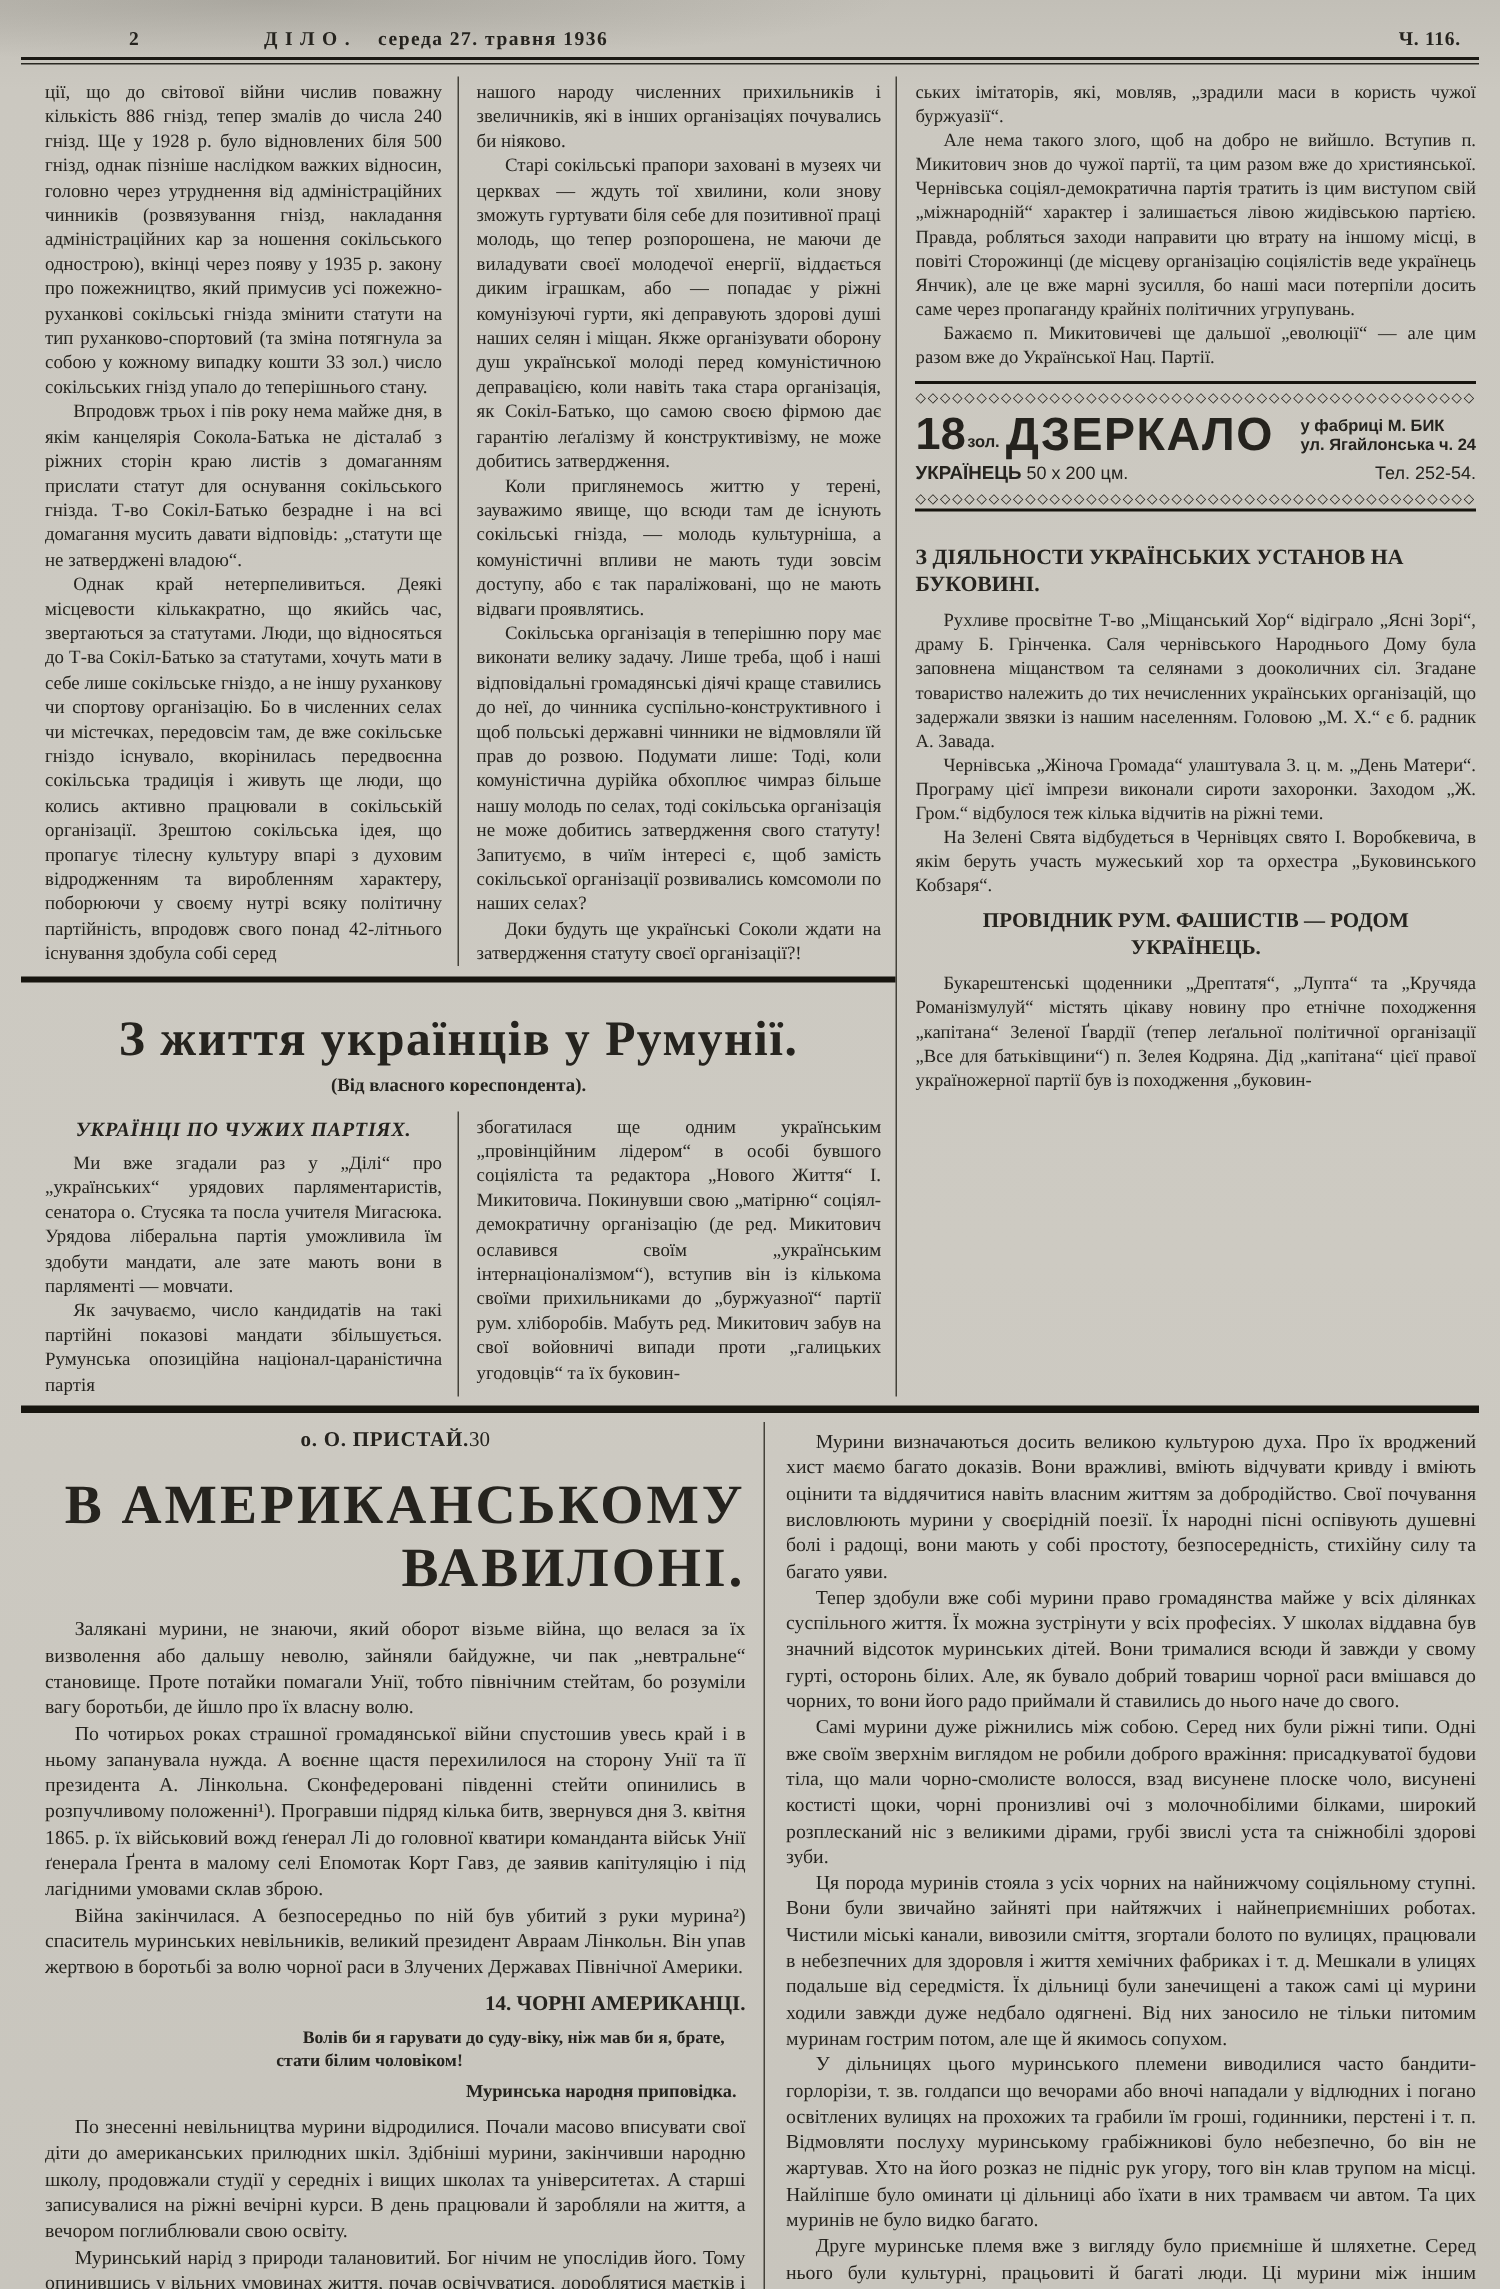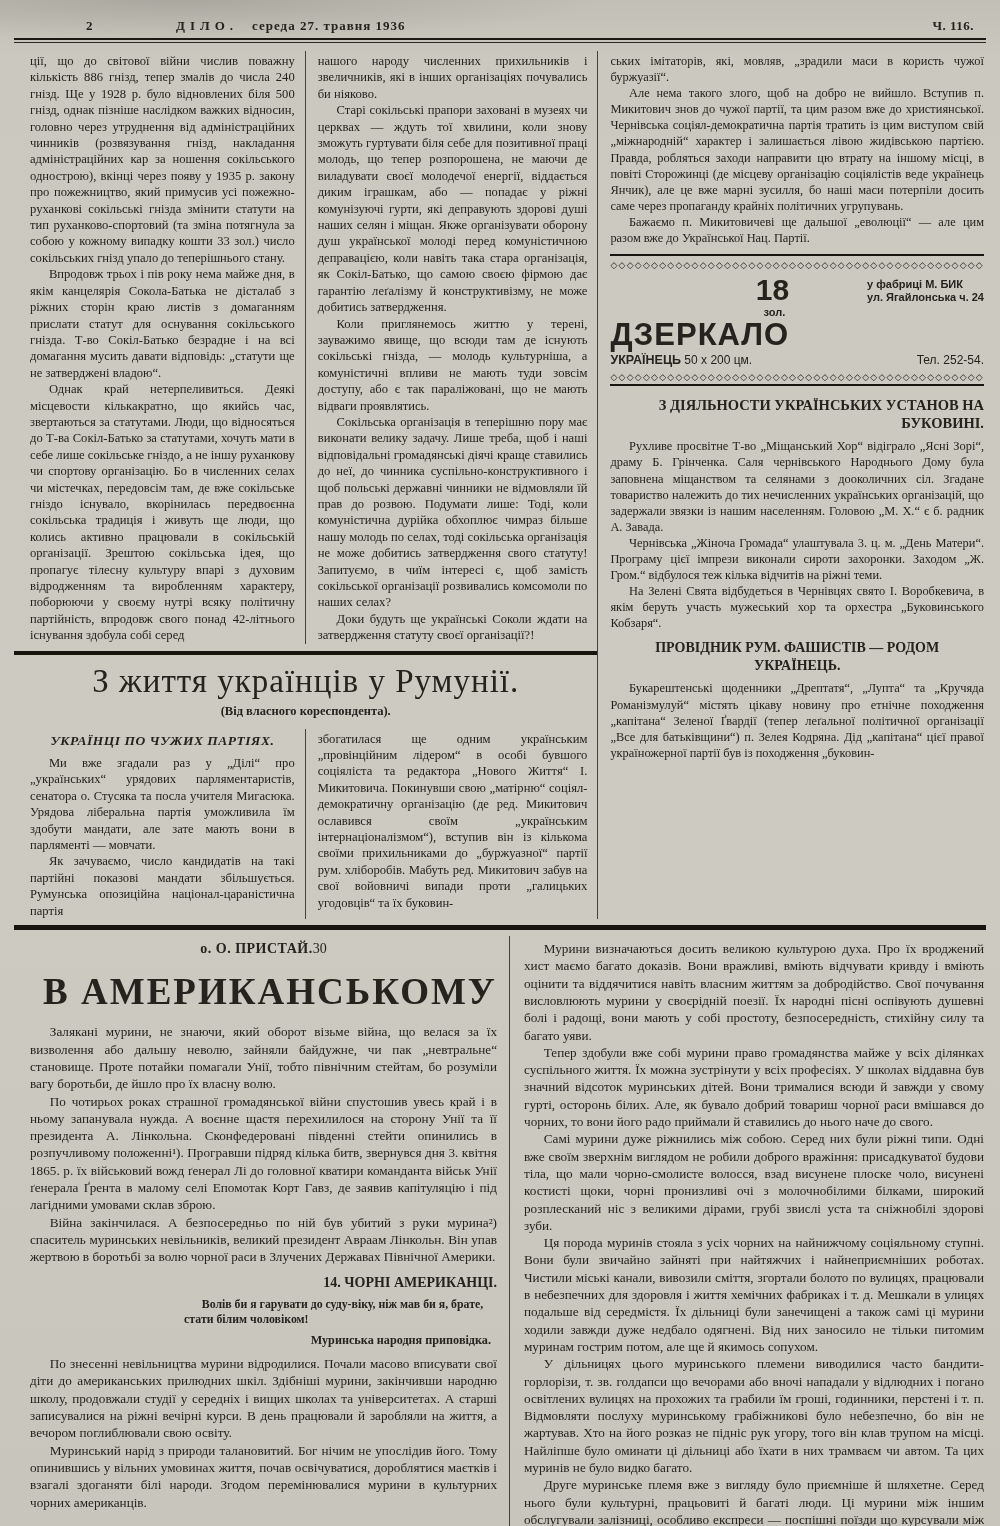--- a/index.html
+++ b/index.html
@@ -28,38 +28,38 @@
   .flush, p.flush{text-indent:0;}
   .upper{display:flex;}
   .left23{width:652px;border-right:1px solid #44423a;}
   .twocol{display:flex;}
   .colA{width:50%;box-sizing:border-box;padding:2px 10px 0 16px;border-right:1px solid #44423a;
         font-size:12.6px;line-height:16.4px;}
   .colB{width:50%;box-sizing:border-box;padding:2px 10px 0 12px;font-size:12.6px;line-height:16.4px;}
   .col3{flex:1;box-sizing:border-box;padding:2px 2px 0 12px;font-size:12.4px;line-height:16.1px;}
   .rule-thick{height:4px;background:#17150f;margin:7px 0 6px 0;}
   
-  .rom-head{font-size:33px;text-align:center;margin:8px 0 4px 0;font-weight:normal;letter-spacing:1px;}
+  .rom-head{font-size:33px;text-align:center;margin:20px 0 4px 0;font-weight:bold;letter-spacing:1px;}
   .rom-sub{text-align:center;font-weight:bold;font-size:12.5px;margin-bottom:10px;}
   .rom-colhead{text-align:center;font-weight:bold;font-size:13.5px;margin:2px 0 6px 0;letter-spacing:.5px;font-style:italic;}
   
   .ad{margin:8px 0 6px 0;}
   .chain{font-size:9px;letter-spacing:1.2px;white-space:nowrap;overflow:hidden;color:#17150f;line-height:10px;margin:2px 0;}
   .ad-rule{height:2px;border-top:2px solid #17150f;margin:1px 0;}
   .ad-main{display:flex;align-items:flex-start;justify-content:space-between;padding:4px 0 0 0;}
-  .ad-left{display:flex;align-items:flex-end;flex-direction:column;}
+  .ad-left{display:flex;align-items:flex-end;}
   .ad-price{font-family:"Liberation Sans","DejaVu Sans",sans-serif;font-weight:bold;font-size:30px;line-height:28px;}
   .ad-unit{font-family:"Liberation Sans","DejaVu Sans",sans-serif;font-weight:bold;font-size:11px;align-self:flex-end;margin:0 4px 1px 1px;}
   .ad-name{font-family:"Liberation Sans","DejaVu Sans",sans-serif;font-weight:bold;font-size:31px;line-height:28px;letter-spacing:1px;}
   .ad-right{font-family:"Liberation Sans","DejaVu Sans",sans-serif;font-weight:bold;font-size:11px;line-height:13px;text-align:left;padding-top:2px;}
   .ad-bottom{display:flex;justify-content:space-between;align-items:baseline;padding:3px 0 2px 0;
              font-family:"Liberation Sans","DejaVu Sans",sans-serif;font-size:12px;}
   .ad-spec b{font-weight:bold;font-size:12.5px;}
   
-  .buk-title{text-align:right;font-weight:bold;font-size:14.5px;line-height:18px;margin:8px 0 6px 0;}
+  .buk-title{text-align:left;font-weight:bold;font-size:14.5px;line-height:18px;margin:20px 0 6px 0;}
   .buk-sub{text-align:center;font-weight:bold;font-size:14px;line-height:18px;margin:8px 0 5px 0;}
   
   .rule-page{height:5px;background:#17150f;margin:6px 0 6px 0;}
   
   .bottom{display:flex;}
   .babylon{width:496px;box-sizing:border-box;padding:4px 12px 0 16px;border-right:1px solid #44423a;
            font-size:13.2px;line-height:17.3px;}
   .murini{flex:1;box-sizing:border-box;padding:4px 2px 0 14px;font-size:13.2px;line-height:17.3px;}
   .bab-byline{display:flex;justify-content:center;font-size:14px;}
   .bab-author{font-weight:bold;letter-spacing:.5px;}
@@ -161,21 +161,21 @@
   </div>
 
   <div class="rule-page"></div>
 
   <div class="bottom">
     <div class="babylon">
       <div class="bab-byline">
         <span class="bab-author">о. О. ПРИСТАЙ.</span>
         <span>30</span>
       </div>
-      <h1 class="bab-head"><span>В АМЕРИКАНСЬКОМУ</span><br></h1>
+      <h1 class="bab-head"><span>В АМЕРИКАНСЬКОМУ</span><br><span>ВАВИЛОНІ.</span></h1>
       <div>
           <p>Залякані мурини, не знаючи, який оборот візьме війна, що велася за їх визволення або дальшу неволю, зайняли байдужне, чи пак „невтральне“ становище. Проте потайки помагали Унії, тобто північним стейтам, бо розуміли вагу боротьби, де йшло про їх власну волю.</p>
           <p>По чотирьох роках страшної громадянської війни спустошив увесь край і в ньому запанувала нужда. А воєнне щастя перехилилося на сторону Унії та її президента А. Лінкольна. Сконфедеровані південні стейти опинились в розпучливому положенні¹). Програвши підряд кілька битв, звернувся дня 3. квітня 1865. р. їх військовий вожд ґенерал Лі до головної кватири команданта військ Унії ґенерала Ґрента в малому селі Епомотак Корт Гавз, де заявив капітуляцію і під лагідними умовами склав зброю.</p>
           <p>Війна закінчилася. А безпосередньо по ній був убитий з руки мурина²) спаситель муринських невільників, великий президент Авраам Лінкольн. Він упав жертвою в боротьбі за волю чорної раси в Злучених Державах Північної Америки.</p>
         </div>
       <div class="chapter">14. ЧОРНІ АМЕРИКАНЦІ.</div>
       <div class="epigraph">Волів би я гарувати до суду-віку, ніж мав би я, брате, стати білим чоловіком!</div>
       <div class="epi-attr">Муринська народня приповідка.</div>
       <div>
           <p>По знесенні невільництва мурини відродилися. Почали масово вписувати свої діти до американських прилюдних шкіл. Здібніші мурини, закінчивши народню школу, продовжали студії у середніх і вищих школах та університетах. А старші записувалися на ріжні вечірні курси. В день працювали й заробляли на життя, а вечором поглиблювали свою освіту.</p>

